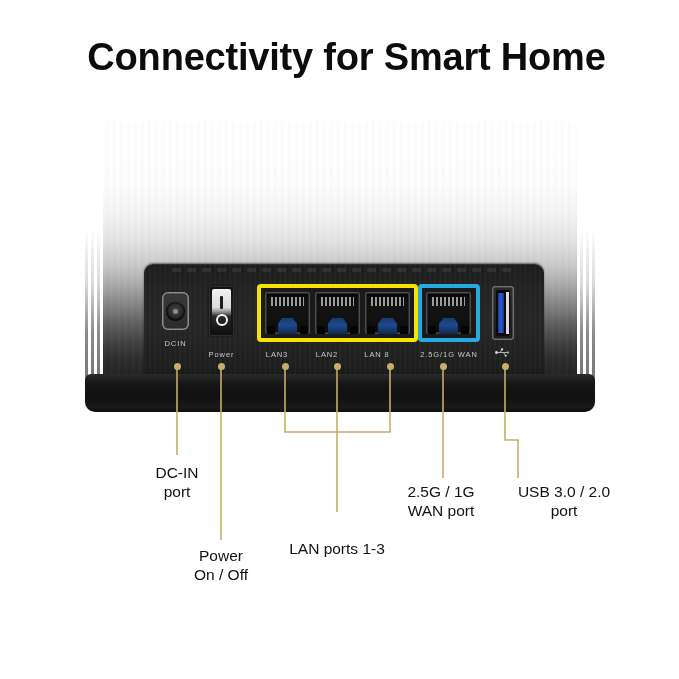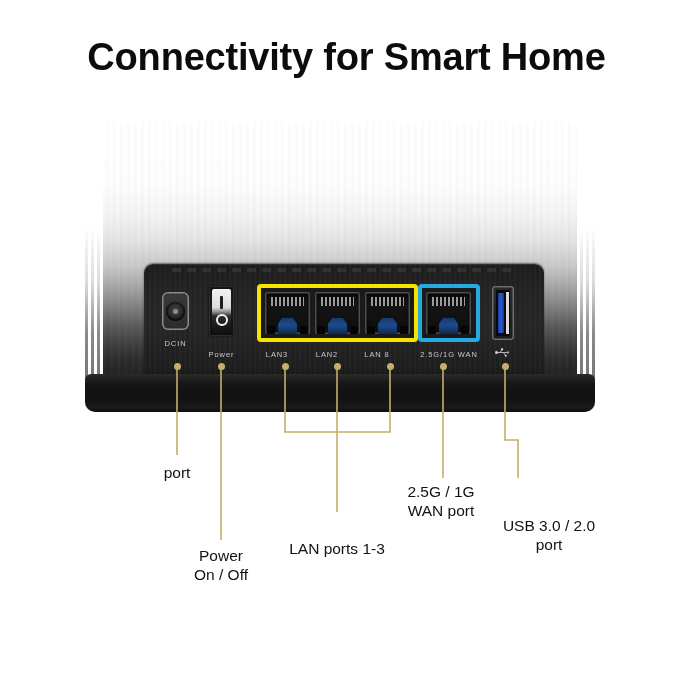--- a/index.html
+++ b/index.html
@@ -433,34 +433,35 @@
 
   <div class="cdot" style="left:177px; top:366px;"></div>
   <div class="cdot" style="left:221px; top:366px;"></div>
   <div class="cdot" style="left:285px; top:366px;"></div>
   <div class="cdot" style="left:337px; top:366px;"></div>
   <div class="cdot" style="left:390px; top:366px;"></div>
   <div class="cdot" style="left:443px; top:366px;"></div>
   <div class="cdot" style="left:505px; top:366px;"></div>
 
   <div class="clabel" style="left:117px; top:463px; width:120px;">
+    <div>DC-IN</div>
     <div>port</div>
   </div>
 
   <div class="clabel" style="left:161px; top:546px; width:120px;">
     <div>Power</div>
     <div>On / Off</div>
   </div>
 
   <div class="clabel" style="left:262px; top:518px; width:150px;margin-top:21px;">
     <div>LAN ports 1-3</div>
   </div>
 
   <div class="clabel" style="left:396px; top:482px; width:90px;">
     <div>2.5G / 1G</div>
     <div>WAN port</div>
   </div>
 
-  <div class="clabel" style="left:496px; top:482px; width:106px;margin-top:34px;">
+  <div class="clabel" style="left:511px; top:482px; width:106px;">
     <div>USB 3.0 / 2.0</div>
     <div>port</div>
   </div>
 </div>
 
 </body></html>

